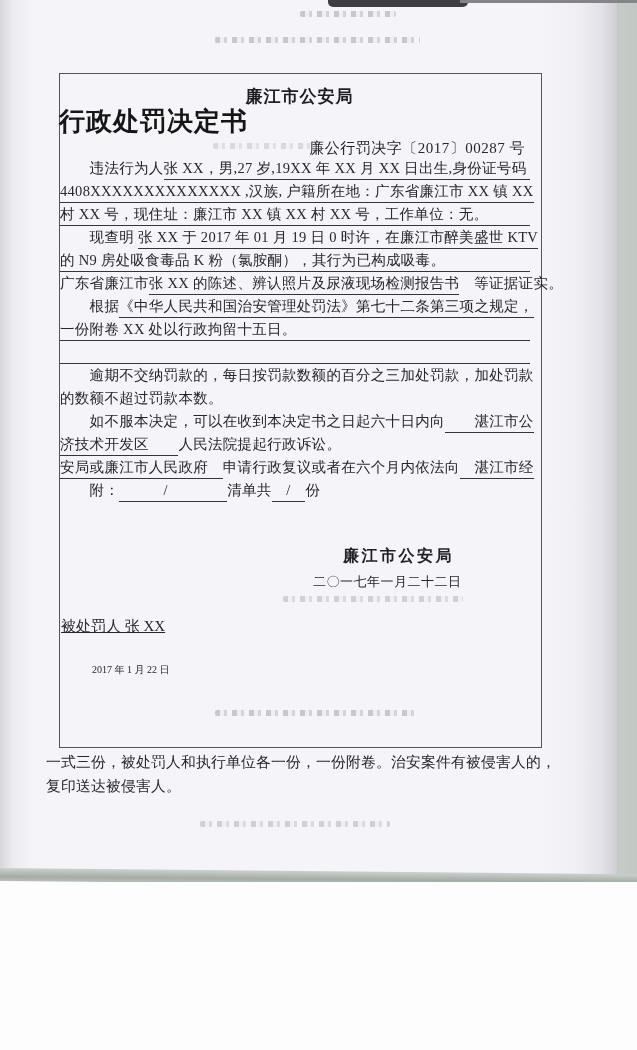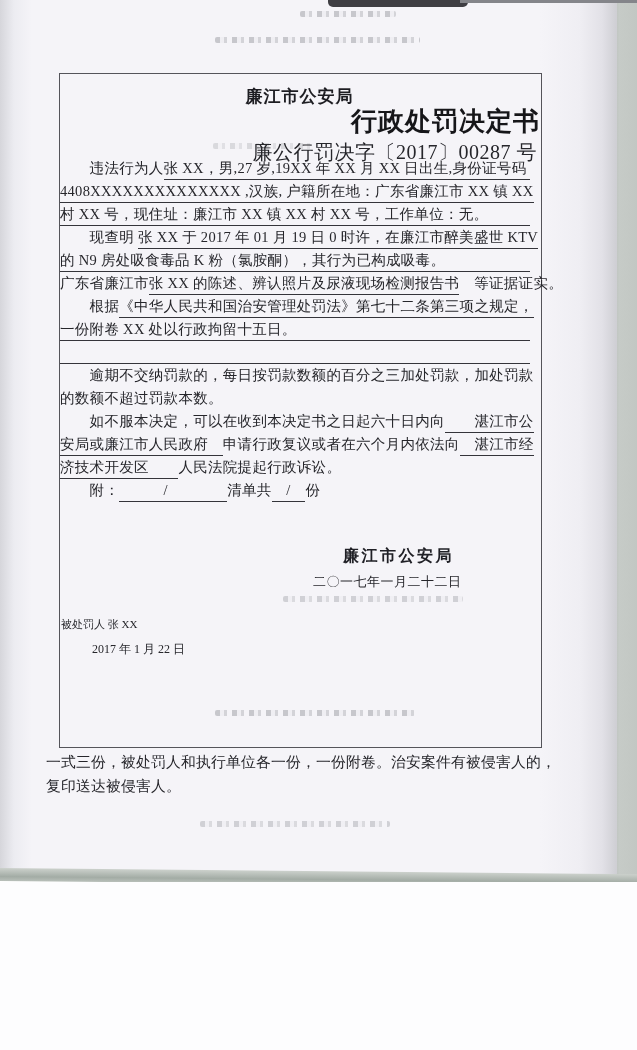--- a/index.html
+++ b/index.html
@@ -22,39 +22,39 @@
     background:#3f3e43;border-radius:0 0 5px 5px;}
   .top-darkline{position:absolute;left:460px;top:0;width:177px;height:3px;
     background:#84858a;}
 
   
   .doc-box{position:absolute;left:59px;top:73px;width:481px;height:673px;
     border:1px solid #54545a;}
 
   .agency-header{position:absolute;left:59px;top:85px;width:481px;text-align:center;
     font-size:17px;font-weight:bold;letter-spacing:1px;color:#1d1d22;}
-  .doc-title{position:absolute;left:59px;top:104px;width:481px;text-align:right;
+  .doc-title{position:absolute;left:59px;top:104px;width:481px;text-align:left;
     font-size:26px;font-weight:bold;letter-spacing:1px;color:#161619;}
   .doc-number{position:absolute;left:59px;top:139px;width:466px;text-align:right;
-    font-size:20px;letter-spacing:.5px;padding-left:12px;}
+    font-size:15px;letter-spacing:.5px;}
 
   
   .body-lines{position:absolute;left:60px;top:157px;width:470px;
     font-size:14.5px;letter-spacing:.3px;}
   .bline{display:flex;height:23px;line-height:22px;}
   .bline span{white-space:pre;flex:0 0 auto;}
   .bline .u{border-bottom:1.4px solid #34343a;}
   .bline .fill{flex:1 1 auto;}
 
   .sig-agency{position:absolute;left:343px;top:546px;font-size:16px;font-weight:600;
     letter-spacing:2.5px;color:#202026;}
   .sig-date{position:absolute;left:313px;top:573px;font-size:13px;letter-spacing:.5px;}
 
-  .recipient-name{position:absolute;left:61px;top:617px;font-size:11px;}
-  .recipient-date{position:absolute;left:92px;top:641px;font-size:12px;}
+  .recipient-name{position:absolute;left:61px;top:617px;font-size:15px;text-decoration:underline;}
+  .recipient-date{position:absolute;left:92px;top:663px;font-size:10px;}
 
   .footer-note{position:absolute;left:46px;top:751px;width:516px;
     font-size:14.8px;line-height:23.5px;letter-spacing:.2px;}
   .footer-note div{white-space:pre;}
 
   
   .smudge{position:absolute;height:6px;border-radius:2px;filter:blur(.7px);opacity:.75;
     background:repeating-linear-gradient(90deg,rgba(84,87,95,.38) 0 5px,
       rgba(84,87,95,.05) 5px 9px,rgba(84,87,95,.28) 9px 12px,transparent 12px 17px);}
   .s1{left:300px;top:11px;width:96px;}
@@ -140,27 +140,27 @@
         </div>
         <div class="bline">
           <span>的数额不超过罚款本数。</span>
         </div>
         <div class="bline">
           <span>　　如不服本决定，可以在收到本决定书之日起六十日内向</span>
           <span class="u">　　湛江市公</span>
           <span class="u fill"></span>
         </div>
         <div class="bline">
+          <span class="u">济技术开发区　　</span>
+          <span>人民法院提起行政诉讼。</span>
+        </div>
+        <div class="bline">
           <span class="u">安局或廉江市人民政府　</span>
           <span>申请行政复议或者在六个月内依法向</span>
           <span class="u">　湛江市经</span>
-        </div>
-        <div class="bline">
-          <span class="u">济技术开发区　　</span>
-          <span>人民法院提起行政诉讼。</span>
         </div>
         <div class="bline">
           <span>　　附：</span>
           <span class="u">　　　/　　　　</span>
           <span>清单共</span>
           <span class="u">　/　</span>
           <span>份</span>
         </div>
       </div>
 

